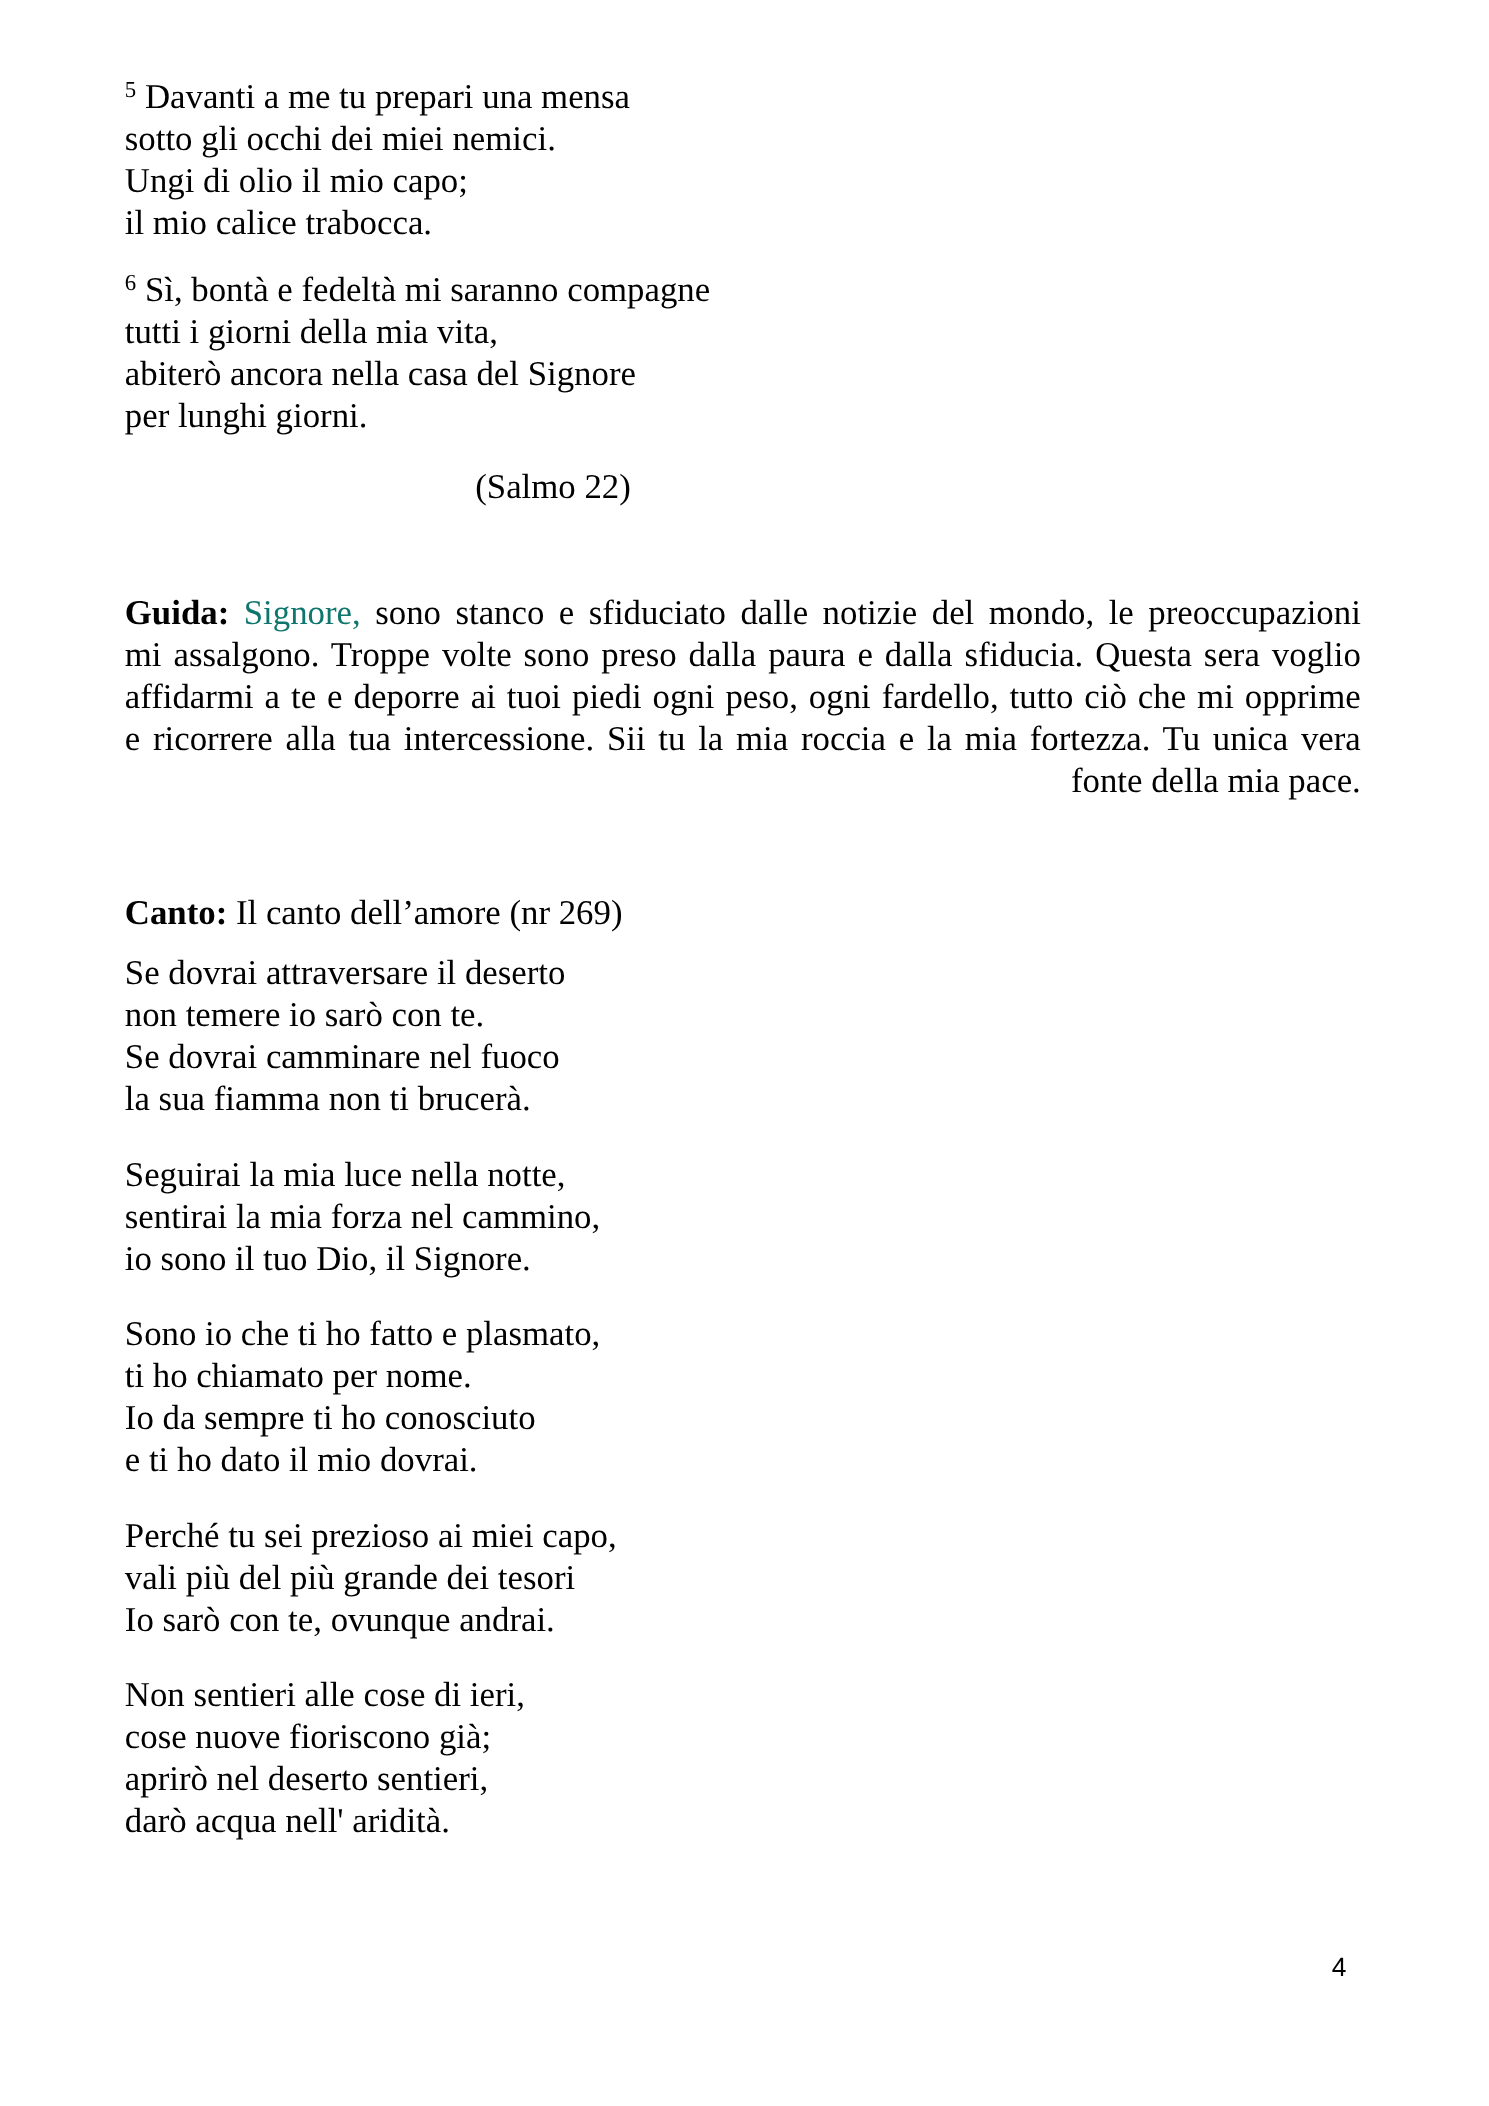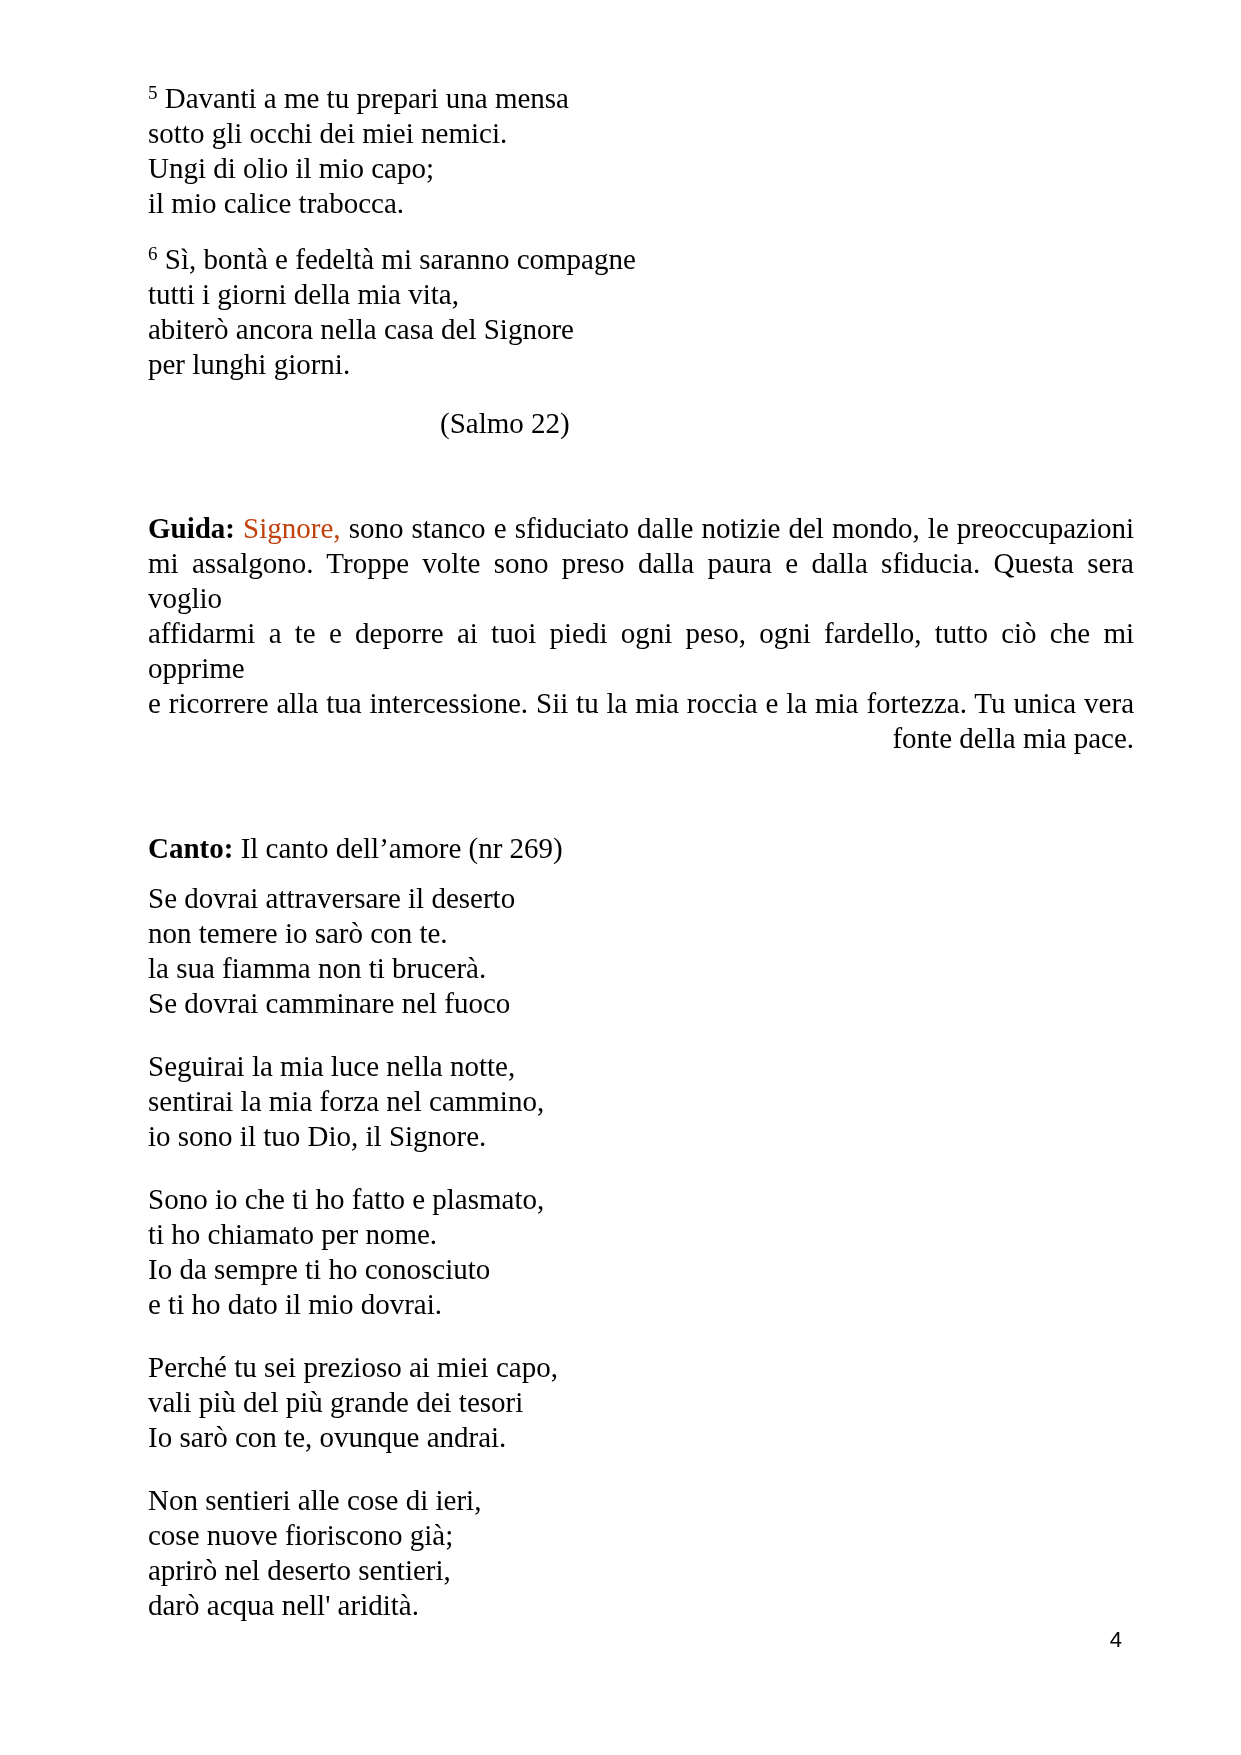--- a/index.html
+++ b/index.html
@@ -12,22 +12,21 @@
     width: 1241px;
     height: 1755px;
     background: #ffffff;
     color: #000000;
     font-family: "Liberation Serif", "DejaVu Serif", serif;
     font-size: 29px;
     line-height: 35px;
     overflow: hidden;
   }
   .content {
-    padding: 81px 107px 0 104px;
-    margin-left: 44px;
+    padding: 64px 107px 0 104px;
   }
   .verse { margin: 0; }
   .verse + .verse { margin-top: 21px; }
   .verse-line { white-space: nowrap; }
   sup.vnum {
     font-size: 19px;
     line-height: 0;
     vertical-align: 9px;
   }
   .salmo-ref {
@@ -35,21 +34,21 @@
     padding-left: 292px;
     white-space: nowrap;
   }
   .guida { margin-top: 70px; }
   .jline {
     text-align: justify;
     text-align-last: justify;
   }
   .lastline { text-align: right; }
   .bold-label { font-weight: bold; }
-  .invocation { color: #c2410c; }
+  .invocation { color: #0f766e; }
   .canto-line { margin-top: 75px; white-space: nowrap; }
   .stanza { margin: 0; }
   .stanza.first { margin-top: 15px; }
   .stanza + .stanza { margin-top: 28px; }
   .song-line { white-space: nowrap; }
   .page-number {
     position: absolute;
     top: 1629px;
     right: 119px;
     font-family: "Liberation Sans", "DejaVu Sans", sans-serif;
@@ -98,22 +97,22 @@
     </div>
 
     <div class="canto-line">
       <span class="bold-label">Canto:</span>
       <span>Il canto dell’amore (nr 269)</span>
     </div>
 
     <div class="stanza first">
       <div class="song-line">Se dovrai attraversare il deserto</div>
       <div class="song-line">non temere io sarò con te.</div>
+      <div class="song-line">Se dovrai camminare nel fuoco</div>
       <div class="song-line">la sua fiamma non ti brucerà.</div>
-      <div class="song-line">Se dovrai camminare nel fuoco</div>
     </div>
 
     <div class="stanza">
       <div class="song-line">Seguirai la mia luce nella notte,</div>
       <div class="song-line">sentirai la mia forza nel cammino,</div>
       <div class="song-line">io sono il tuo Dio, il Signore.</div>
     </div>
 
     <div class="stanza">
       <div class="song-line">Sono io che ti ho fatto e plasmato,</div>

